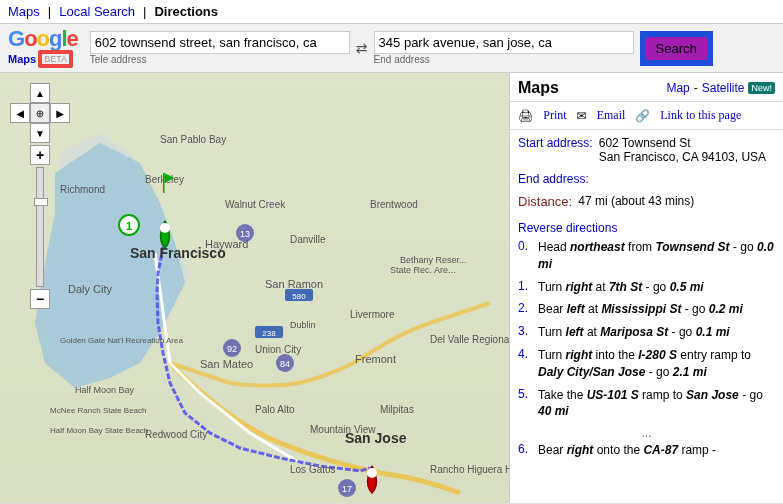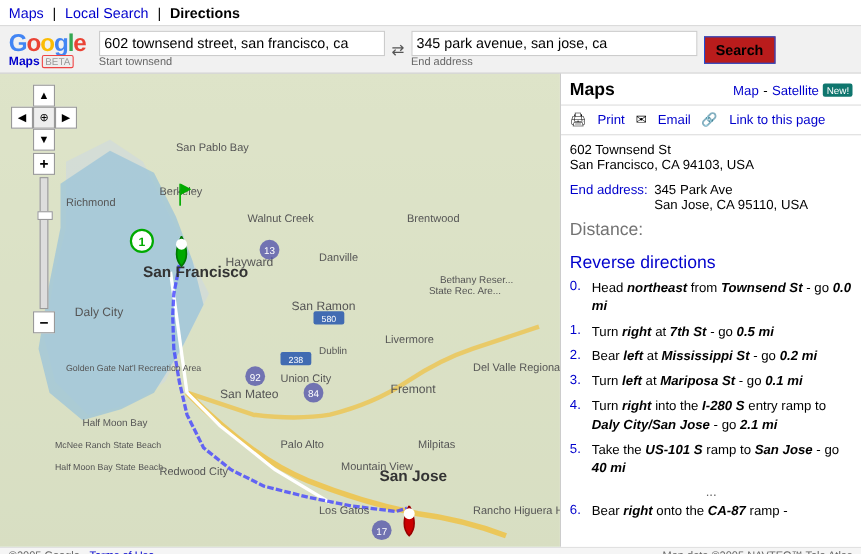--- a/index.html
+++ b/index.html
@@ -51,21 +51,21 @@
     }
     .logo-maps {
       font-size: 11px;
       font-weight: bold;
       color: #00c;
     }
     .logo-beta {
       font-size: 9px;
       color: #999;
       background: #eee;
-      border: 1px solid #ef4444;
+      border: 4px solid #ef4444;
       padding: 0 2px;
       border-radius: 2px;
     }
 
     .address-group {
       display: flex;
       flex-direction: column;
     }
     .address-label {
       font-size: 10px;
@@ -77,25 +77,25 @@
       padding: 3px 4px;
       width: 260px;
     }
     .swap-icon {
       font-size: 14px;
       cursor: pointer;
       color: #555;
     }
     button.search-btn {
       padding: 4px 10px;
-      background: #b91c1c;
-      border: 1px solid #1d4ed8;
+      background: #a21caf;
+      border: 6px solid #1d4ed8;
       cursor: pointer;
       font-size: 13px;
-      font-weight: bold;
+      font-weight: normal;
     }
 
     
     #main {
       display: flex;
       height: 430px;
     }
 
     
     #map-area {
@@ -204,21 +204,21 @@
 
     
     #panel-tools {
       display: flex;
       align-items: center;
       gap: 10px;
       padding: 6px 8px;
       border-bottom: 1px solid #ddd;
       font-size: 12px;
     }
-    #panel-tools a { color: #00c; text-decoration: none; }
+    #panel-tools a { color: #00c; text-decoration: none; font-family: Liberation Serif, serif; }
     .tool-icon { font-size: 12px; }
 
     
     #address-info {
       padding: 6px 8px;
       font-size: 12px;
     }
     .addr-row {
       display: flex;
       gap: 6px;
@@ -235,27 +235,27 @@
       color: #000;
       font-size: 12px;
     }
     .addr-value strong { font-weight: normal; }
 
     .distance-row {
       display: flex;
       gap: 6px;
       margin-bottom: 4px;
     }
-    .distance-label { color: #737373; font-weight: normal; font-size: 16px; }
+    .distance-label { color: #7f1d1d; font-weight: normal; font-size: 13px; }
     .distance-value { font-size: 12px; }
 
     #reverse-link {
       color: #00c;
       text-decoration: none;
-      font-size: 16px;
+      font-size: 12px;
       display: block;
       margin: 2px 8px 4px;
     }
 
     
     #directions-steps {
       padding: 0 8px;
       font-size: 12px;
     }
     .step-row {
@@ -324,21 +324,21 @@
       </span>
     </div>
     <div class="logo-maps-row">
       <span class="logo-maps">Maps</span>
       <span class="logo-beta">BETA</span>
     </div>
   </div>
 
   <div class="address-group">
     <input type="text" value="602 townsend street, san francisco, ca" style="">
-    <span class="address-label">Start townsend</span>
+    <span class="address-label">Tele address</span>
   </div>
 
   <span class="swap-icon" title="Reverse addresses">⇄</span>
 
   <div class="address-group">
     <input type="text" value="345 park avenue, san jose, ca" style="">
     <span class="address-label">End address</span>
   </div>
 
   <button class="search-btn">Search</button>
@@ -460,34 +460,32 @@
       <span class="tool-icon">🖨</span>
       <a href="#">Print</a>
       <span class="tool-icon">✉</span>
       <a href="#">Email</a>
       <span class="tool-icon">🔗</span>
       <a href="#">Link to this page</a>
     </div>
 
     <div id="address-info">
       <div class="addr-row">
+        <a href="#" class="addr-label">Start address:</a>
         <div class="addr-value">
           <strong>602 Townsend St</strong><br>
           <span>San Francisco, CA 94103, USA</span>
         </div>
       </div>
       <div class="addr-row">
         <a href="#" class="addr-label">End address:</a>
-        <div class="addr-value">
-          <strong>345 Park Ave</strong><br>
-          <span>San Jose, CA 95110, USA</span>
-        </div>
       </div>
       <div class="distance-row">
         <span class="distance-label">Distance:</span>
+        <span class="distance-value">47 mi (about 43 mins)</span>
       </div>
     </div>
 
     <a href="#" id="reverse-link">Reverse directions</a>
 
     <div id="directions-steps">
 
       <div class="step-row">
         <a href="#" class="step-num">0.</a>
         <span class="step-text">Head <strong>northeast</strong> from <strong>Townsend St</strong> - go <strong>0.0 mi</strong></span>

